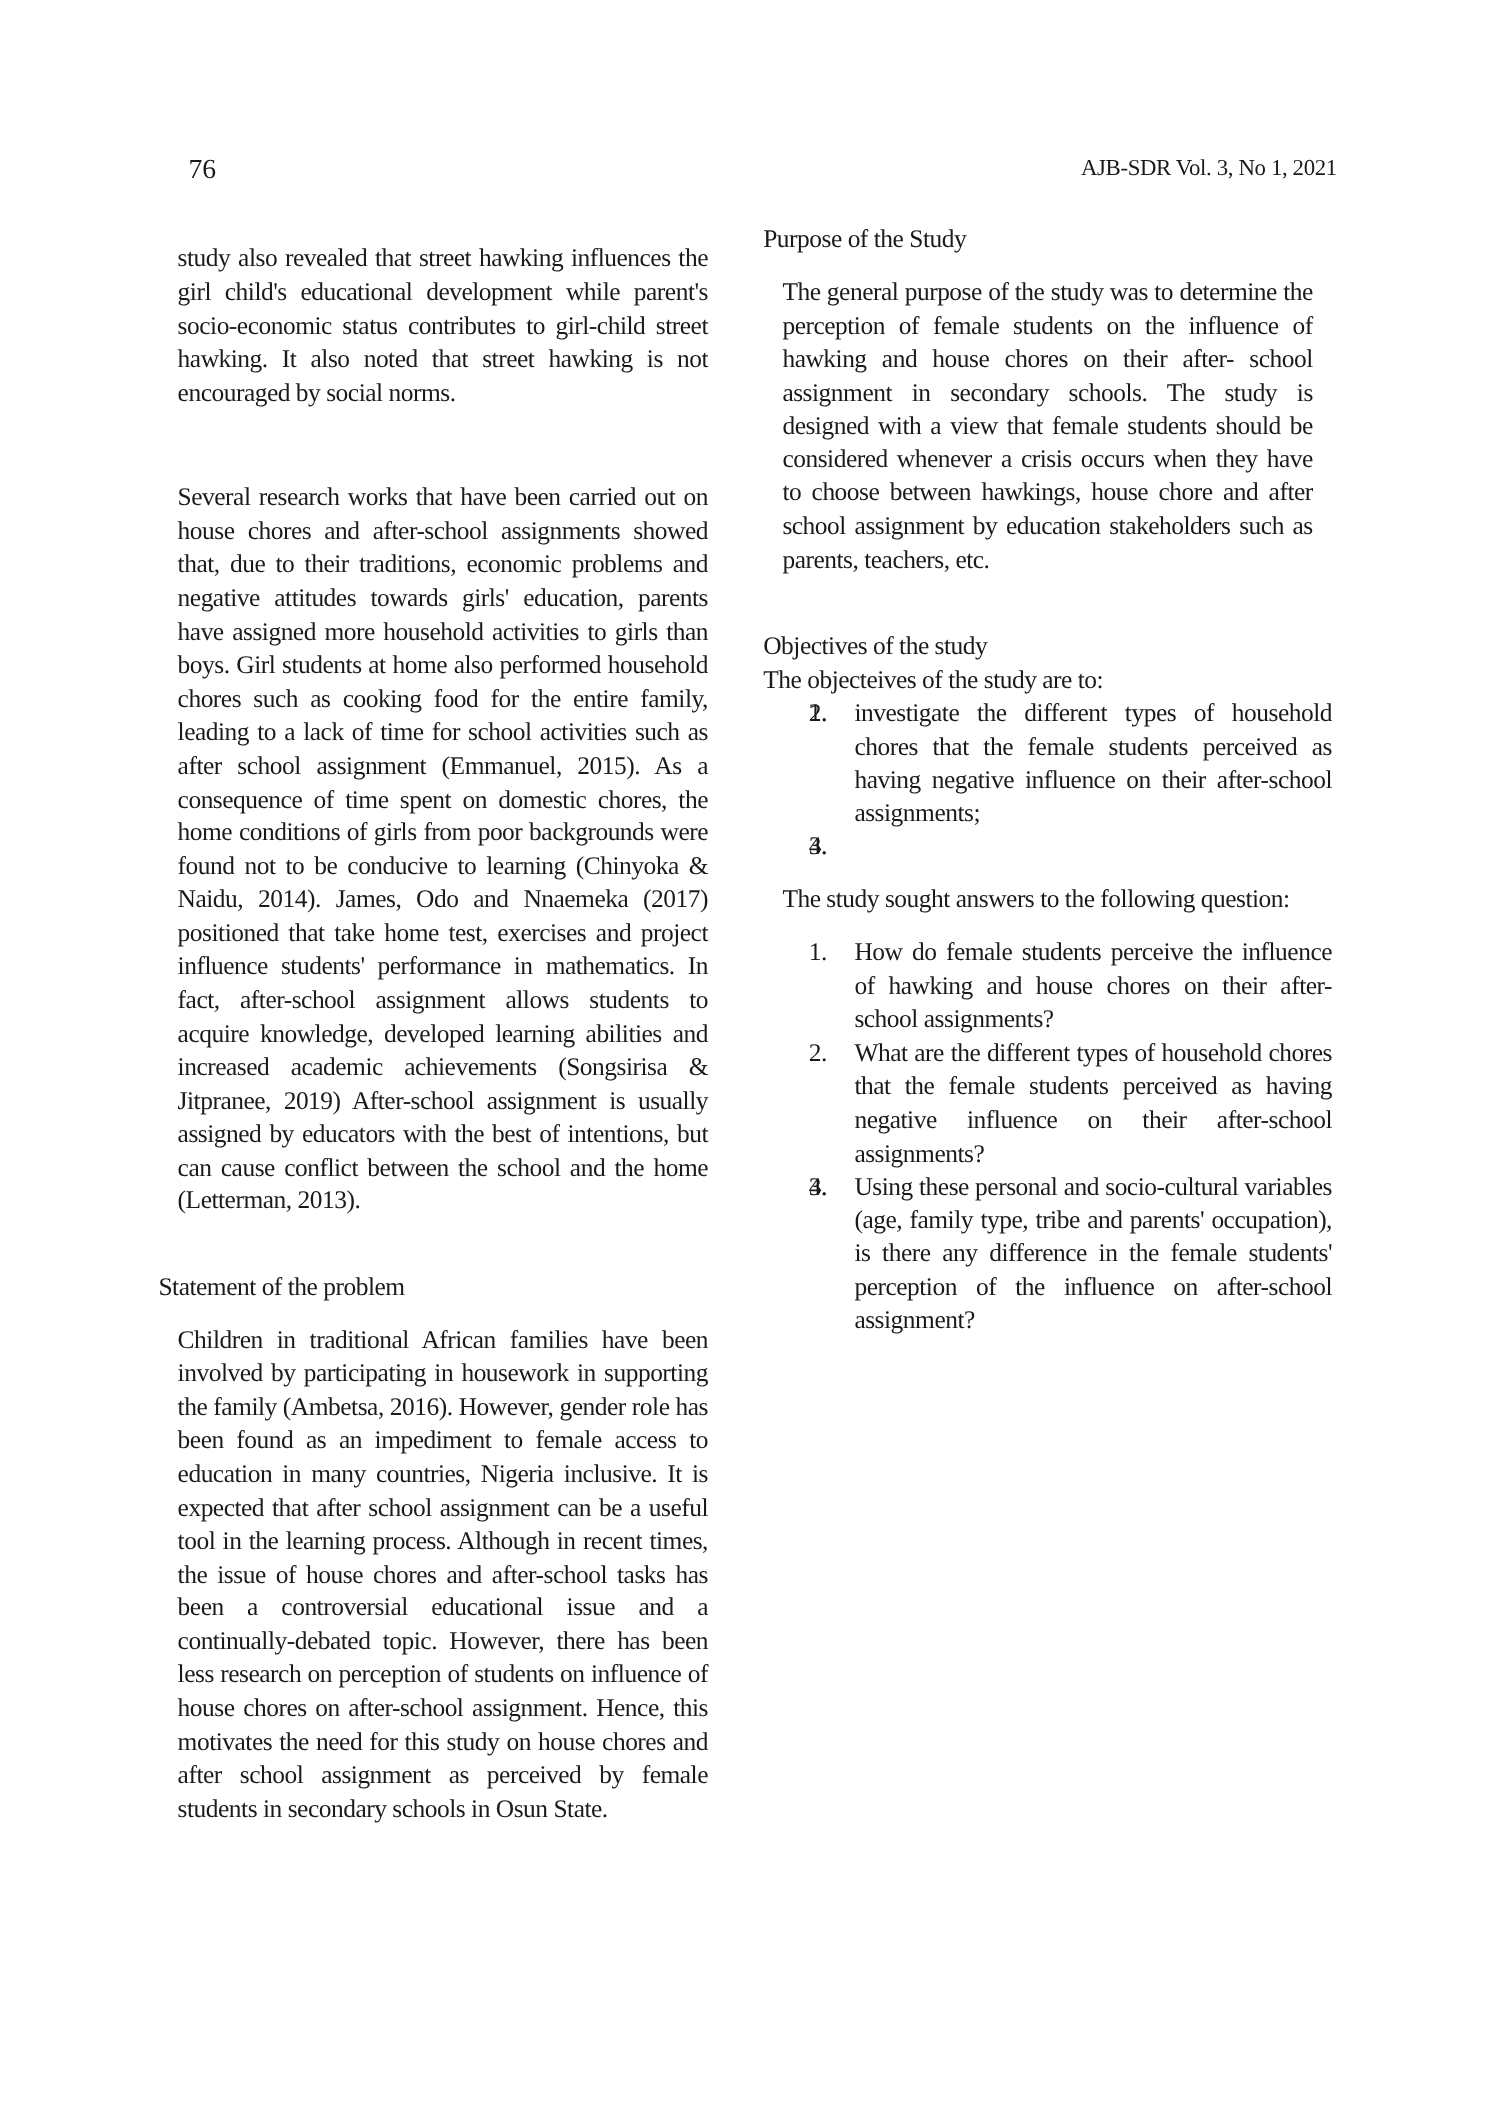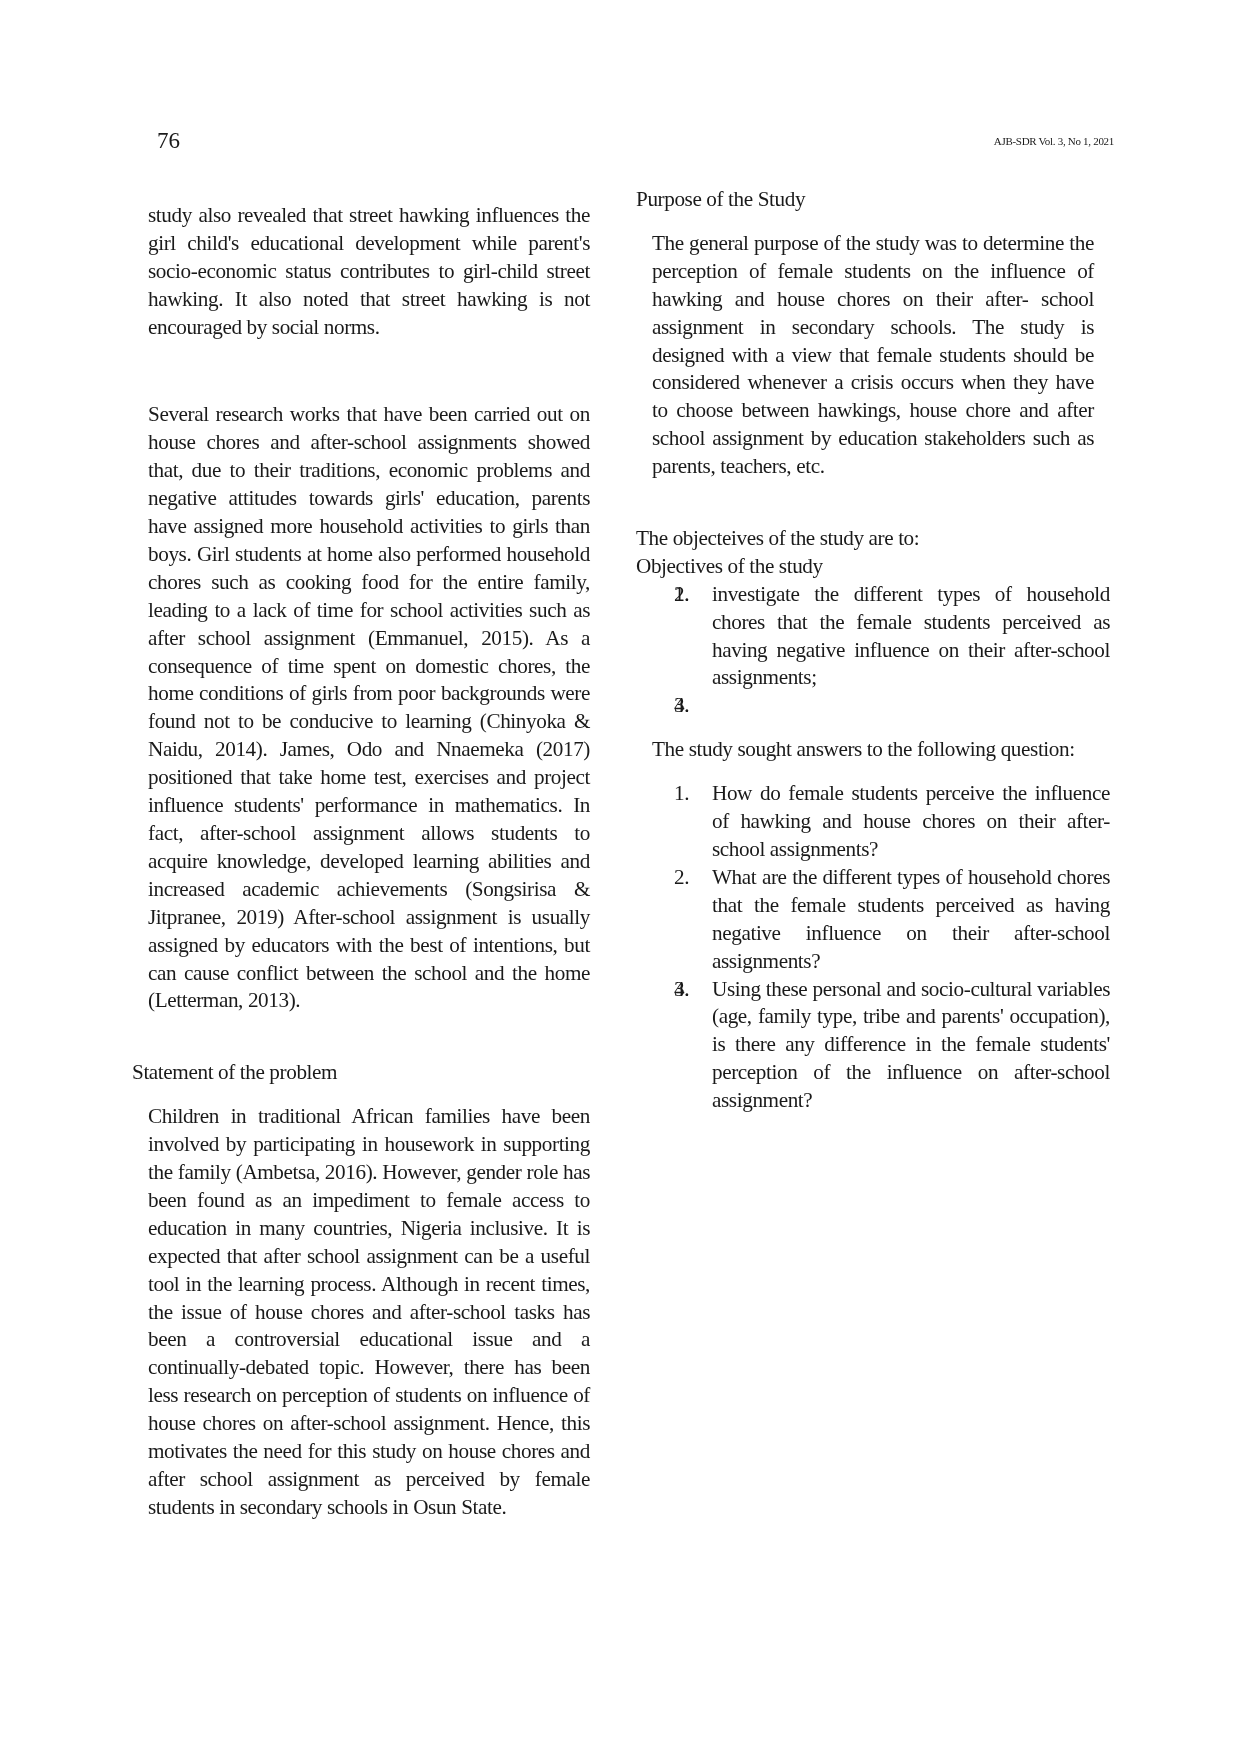--- a/index.html
+++ b/index.html
@@ -16,21 +16,21 @@
       left: 133px;
       top: 128px;
       font-size: 23px;
       line-height: 26px;
       margin-left: 24px;
     }
     .running-head {
       position: absolute;
       right: 127px;
       top: 130px;
-      font-size: 11px;
+      font-size: 19px;
       line-height: 22px;
       letter-spacing: -0.3px;
     }
     .column {
       position: absolute;
       top: 186px;
       width: 474px;
       font-size: 21.2px;
       line-height: 27.9px;
       letter-spacing: -0.4px;
@@ -69,22 +69,22 @@
   <div class="para-gap"></div>
   <p class="heading">Statement of the problem</p>
   <p>Children in traditional African families have been involved by participating in housework in supporting the family (Ambetsa, 2016). However, gender role has been found as an impediment to female access to education in many countries, Nigeria inclusive. It is expected that after school assignment can be a useful tool in the learning process. Although in recent times, the issue of house chores and after-school tasks has been a controversial educational issue and a continually-debated topic. However, there has been less research on perception of students on influence of house chores on after-school assignment. Hence, this motivates the need for this study on house chores and after school assignment as perceived by female students in secondary schools in Osun State.</p>
 </div>
 
 <div class="column col-right">
   <p class="heading">Purpose of the Study</p>
   <p>The general purpose of the study was to determine the perception of female students on the influence of hawking and house chores on their after- school assignment in secondary schools. The study is designed with a view that female students should be considered whenever a crisis occurs when they have to choose between hawkings, house chore and after school assignment by education stakeholders such as parents, teachers, etc.</p>
   <div class="para-gap"></div>
 
+  <p class="heading">Objectives of the study</p>
   <p class="heading">The objecteives of the study are to:</p>
-  <p class="heading">Objectives of the study</p>
   <ol>
     <li><span class="num">1.</span></li>
     <li><span class="num">2.</span><span>investigate the different types of household chores that the female students perceived as having negative influence on their after-school assignments;</span></li>
     <li><span class="num">3.</span></li>
     <li><span class="num">4.</span></li>
   </ol>
   <div class="para-gap"></div>
 
   <p>The study sought answers to the following question:</p>
   <ol>

